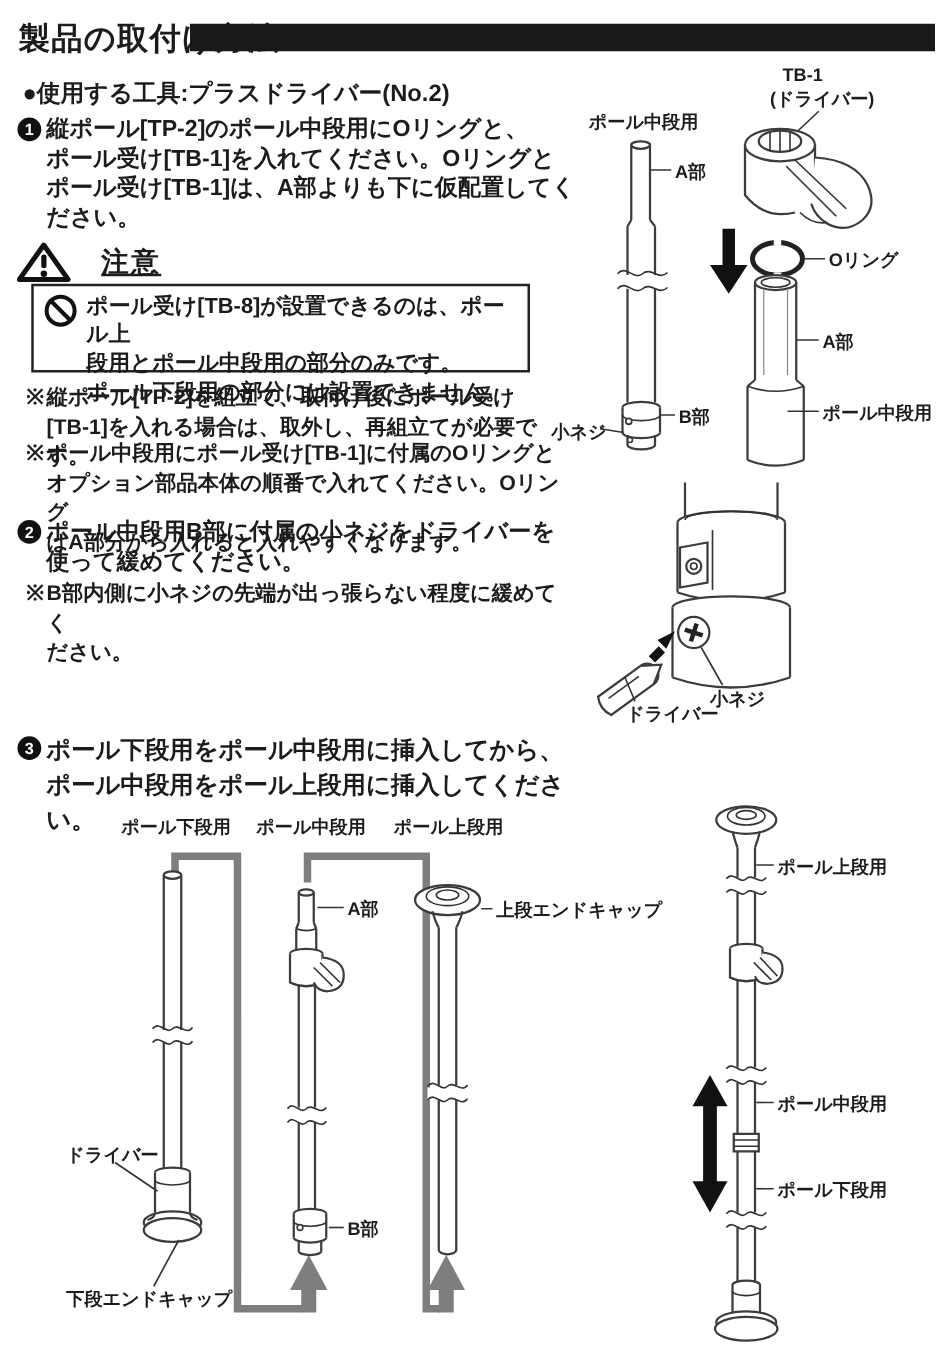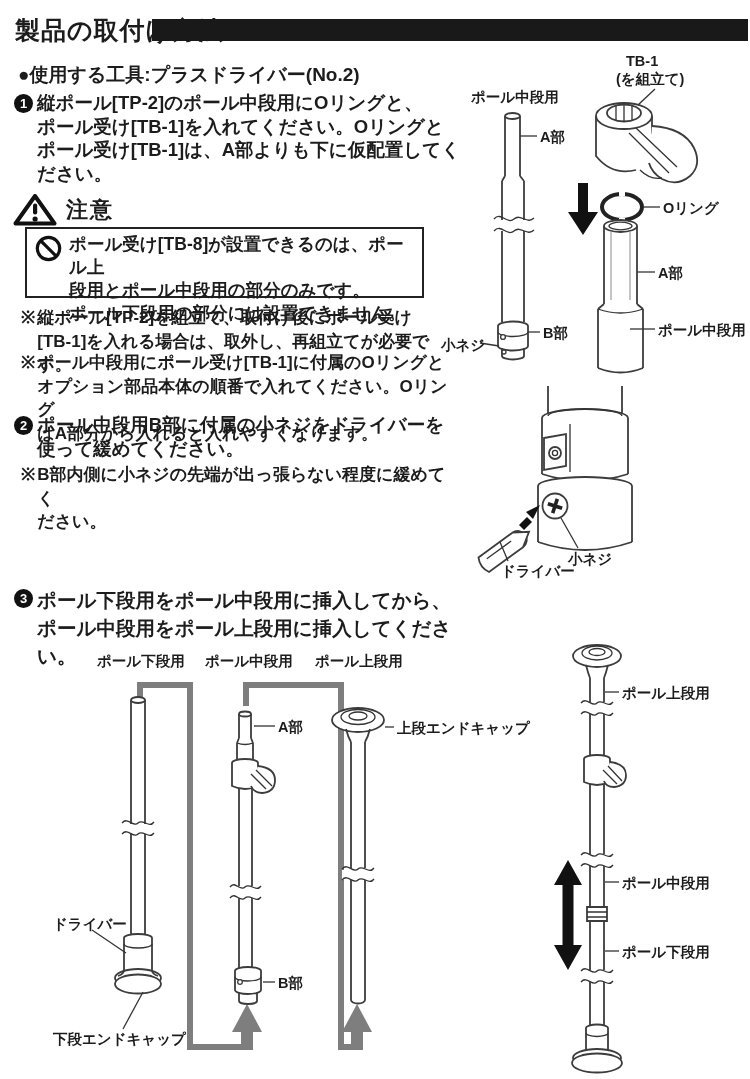--- a/index.html
+++ b/index.html
@@ -13,21 +13,21 @@
   .tools{font-size:19px;font-weight:700;white-space:pre-line;}
   .step{display:flex;gap:4px;align-items:flex-start;}
   .badge{flex:none;width:19px;height:19px;border-radius:50%;background:#111;color:#fff;
          font-size:13px;font-weight:700;display:flex;align-items:center;justify-content:center;margin-top:3px;}
   .step-text{white-space:pre-line;font-size:18.5px;line-height:23.5px;font-weight:600;}
   .step-text.big{font-size:19.5px;line-height:28px;}
   .note{display:flex;gap:2px;align-items:flex-start;}
   .note-marker{flex:none;font-size:17px;font-weight:600;line-height:23.5px;}
   .note-text{white-space:pre-line;font-size:17px;line-height:23.5px;font-weight:600;}
   
-  .caution-head{display:flex;gap:9px;align-items:center;}
+  .caution-head{display:flex;gap:24px;align-items:center;text-decoration:underline;}
   .caution-word{font-size:22px;font-weight:800;letter-spacing:2px;}
   .caution-box{border:2px solid #222;width:399px;height:71px;display:flex;gap:7px;padding:3px 8px;box-sizing:border-box;}
   .caution-text{white-space:pre-line;font-size:17.5px;line-height:23px;font-weight:600;margin-top:1px;}
   
   .dlabel{position:absolute;font-size:14.5px;font-weight:600;white-space:nowrap;color:#1c1c1c;}
   svg{display:block;}
   .ln{stroke:#3c3c3c;stroke-width:1.8;fill:none;}
   .lnf{stroke:#3c3c3c;stroke-width:1.8;fill:#fff;}
   .thin{stroke:#333;stroke-width:1.3;fill:none;}
   .gray{stroke:#7e7e7e;stroke-width:6;fill:none;}
@@ -155,21 +155,21 @@
       <path d="M168,318 q22.5,9 45,0" class="ln"></path>
 
       <line x1="207" y1="222" x2="225" y2="222" class="thin"></line>
       <line x1="200" y1="279" x2="225" y2="279" class="thin"></line>
     </svg>
     <div class="dlabel" style="left:41px;top:38px;">ポール中段用</div>
     <div class="dlabel" style="left:110px;top:78px;">A部</div>
     <div class="dlabel" style="left:113px;top:274px;">B部</div>
     <div class="dlabel" style="left:11px;top:286px;">小ネジ</div>
     <div class="dlabel" style="left:196px;top:3px;">TB-1</div>
-    <div class="dlabel" style="left:186px;top:20px;">(を組立て)</div>
+    <div class="dlabel" style="left:186px;top:20px;">(ドライバー)</div>
     <div class="dlabel" style="left:233px;top:149px;">Oリング</div>
     <div class="dlabel" style="left:228px;top:214px;">A部</div>
     <div class="dlabel" style="left:228px;top:271px;">ポール中段用</div>
   </div>
 
   <div class="abs" style="left:470px;top:378px;width:220px;height:205px;">
     <svg width="220" height="205" viewBox="0 0 220 205">
 
       <path d="M78,8 V35 M152,8 V35" class="ln"></path>
 

